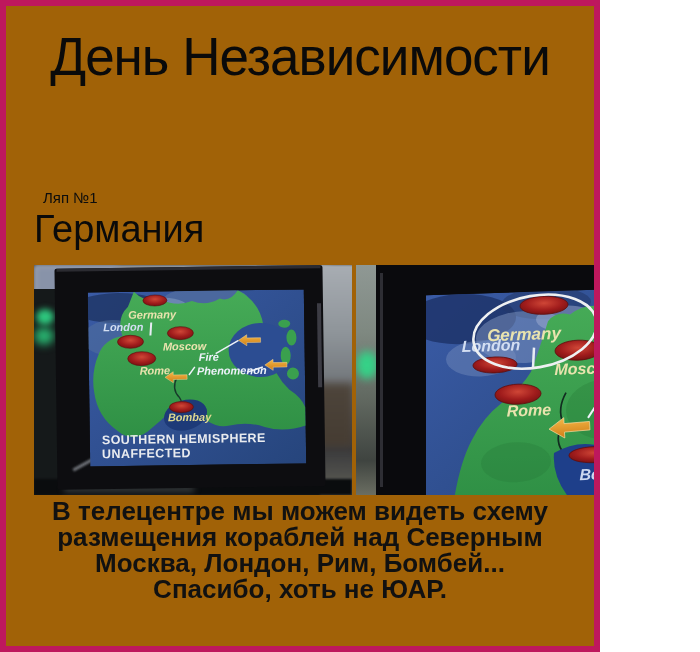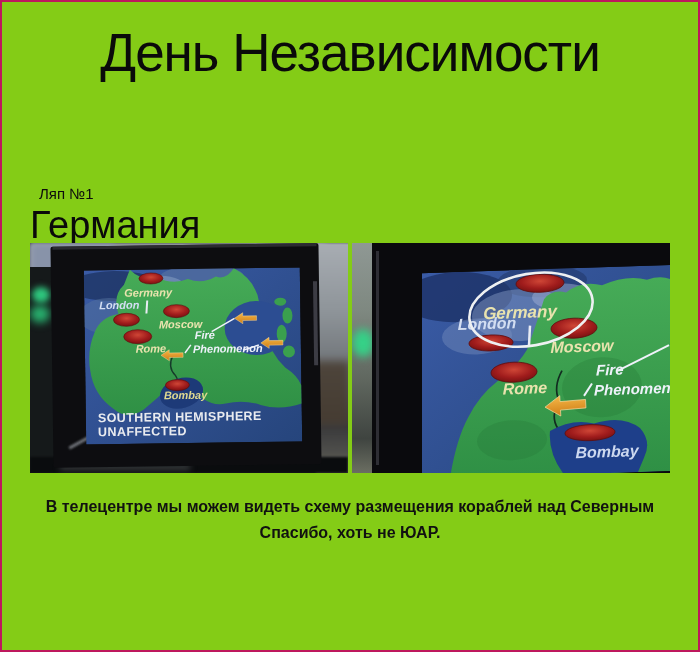--- a/index.html
+++ b/index.html
@@ -1,35 +1,35 @@
 <!DOCTYPE html>
 <html><head>
 <meta charset="utf-8">
 <style>
   * { margin:0; padding:0; box-sizing:border-box; }
   body { background:#ffffff; font-family:"Liberation Sans", sans-serif; }
   .page {
-    position:relative; width:700px; height:652px;
-    background:#84cc16; border:2px solid #be185d; overflow:hidden;
+    position:relative; width:600px; height:652px;
+    background:#a16207; border:6px solid #be185d; overflow:hidden;
   }
   .title {
     position:absolute; top:20px; left:0; width:100%;
     text-align:center; font-size:53px; font-weight:400;
     letter-spacing:-1px; color:#0a0a0a; white-space:nowrap;
   }
   .goof-label {
     position:absolute; top:183px; left:37px;
     font-size:15px; color:#0d0d0d;
   }
   .goof-title {
     position:absolute; top:202px; left:28px;
     font-size:38px; color:#0a0a0a;
   }
   .photo {
-    position:absolute; top:241px; width:318px; height:230px;
+    position:absolute; top:259px; width:318px; height:230px;
     overflow:hidden; background:#1c2022;
   }
   .photo-left { left:28px; }
   .photo-right { left:350px; }
   .bglayer { position:absolute; }
   
   .lp-topband { left:0; top:0; width:318px; height:30px; background:#b3b8c0; filter:blur(2px); }
   .lp-topleft { left:0; top:0; width:84px; height:32px; background:#8893a9; filter:blur(3px); }
   .lp-topblob { left:296px; top:0; width:24px; height:14px; background:#30343a; filter:blur(3px); }
   .lp-right { left:286px; top:0; width:34px; height:230px;
@@ -51,21 +51,21 @@
   .tv-glint { left:14px; top:192px; width:34px; height:3px; background:#8a8f96; transform:rotate(-28deg); filter:blur(1px); opacity:.8; }
   .screen1 { position:absolute; left:33px; top:24px; }
   
   .rp-strip { left:0; top:0; width:24px; height:230px;
     background:linear-gradient(#8f9894 0%, #7e8880 30%, #5f665e 60%, #3f4440 85%, #6b6e62 100%); }
   .rp-glow { left:0; top:86px; width:22px; height:28px; background:#35d187; border-radius:50%; filter:blur(4px); }
   .rp-frame { position:absolute; left:20px; top:0; width:298px; height:230px; background:#0a0a0d; }
   .rp-frame-edge { left:4px; top:8px; width:3px; height:214px; background:#2e2e34; }
   .screen2 { position:absolute; left:50px; top:22px; transform:skewY(-1.9deg); transform-origin:100% 0; }
   .caption { position:absolute; top:492px; left:0; width:100%; text-align:center; }
-  .cap-line { font-size:16px; line-height:26px; font-weight:600; color:#111; }
+  .cap-line { font-size:26px; line-height:26px; font-weight:600; color:#111; }
   svg text { font-family:"Liberation Sans", sans-serif; font-style:italic; font-weight:bold; }
   svg text.banner { font-style:normal; letter-spacing:.4px; }
 </style>
 </head>
 <body>
 
 <div class="page">
 
   <div class="title">День Независимости</div>
   <div class="goof-label">Ляп №1</div>
@@ -194,16 +194,17 @@
           <path d="M0,0 L9,-6 L9,-2.5 L24,-2.5 L24,2.5 L9,2.5 L9,6 Z" fill="url(#arrG)" stroke="#f6dba2" stroke-width=".4"></path>
         </g>
 
         <ellipse cx="109" cy="40" rx="62" ry="36" fill="none" stroke="#eef0f2" stroke-width="2.6" transform="rotate(-8 109 40)"></ellipse>
       </svg>
     </div>
   </div>
 
   <div class="caption">
     <div class="cap-line">В телецентре мы можем видеть схему размещения кораблей над Северным</div>
+    <div class="cap-line">Москва, Лондон, Рим, Бомбей...</div>
     <div class="cap-line">Спасибо, хоть не ЮАР.</div>
   </div>
 
 </div>
 
 </body></html>

